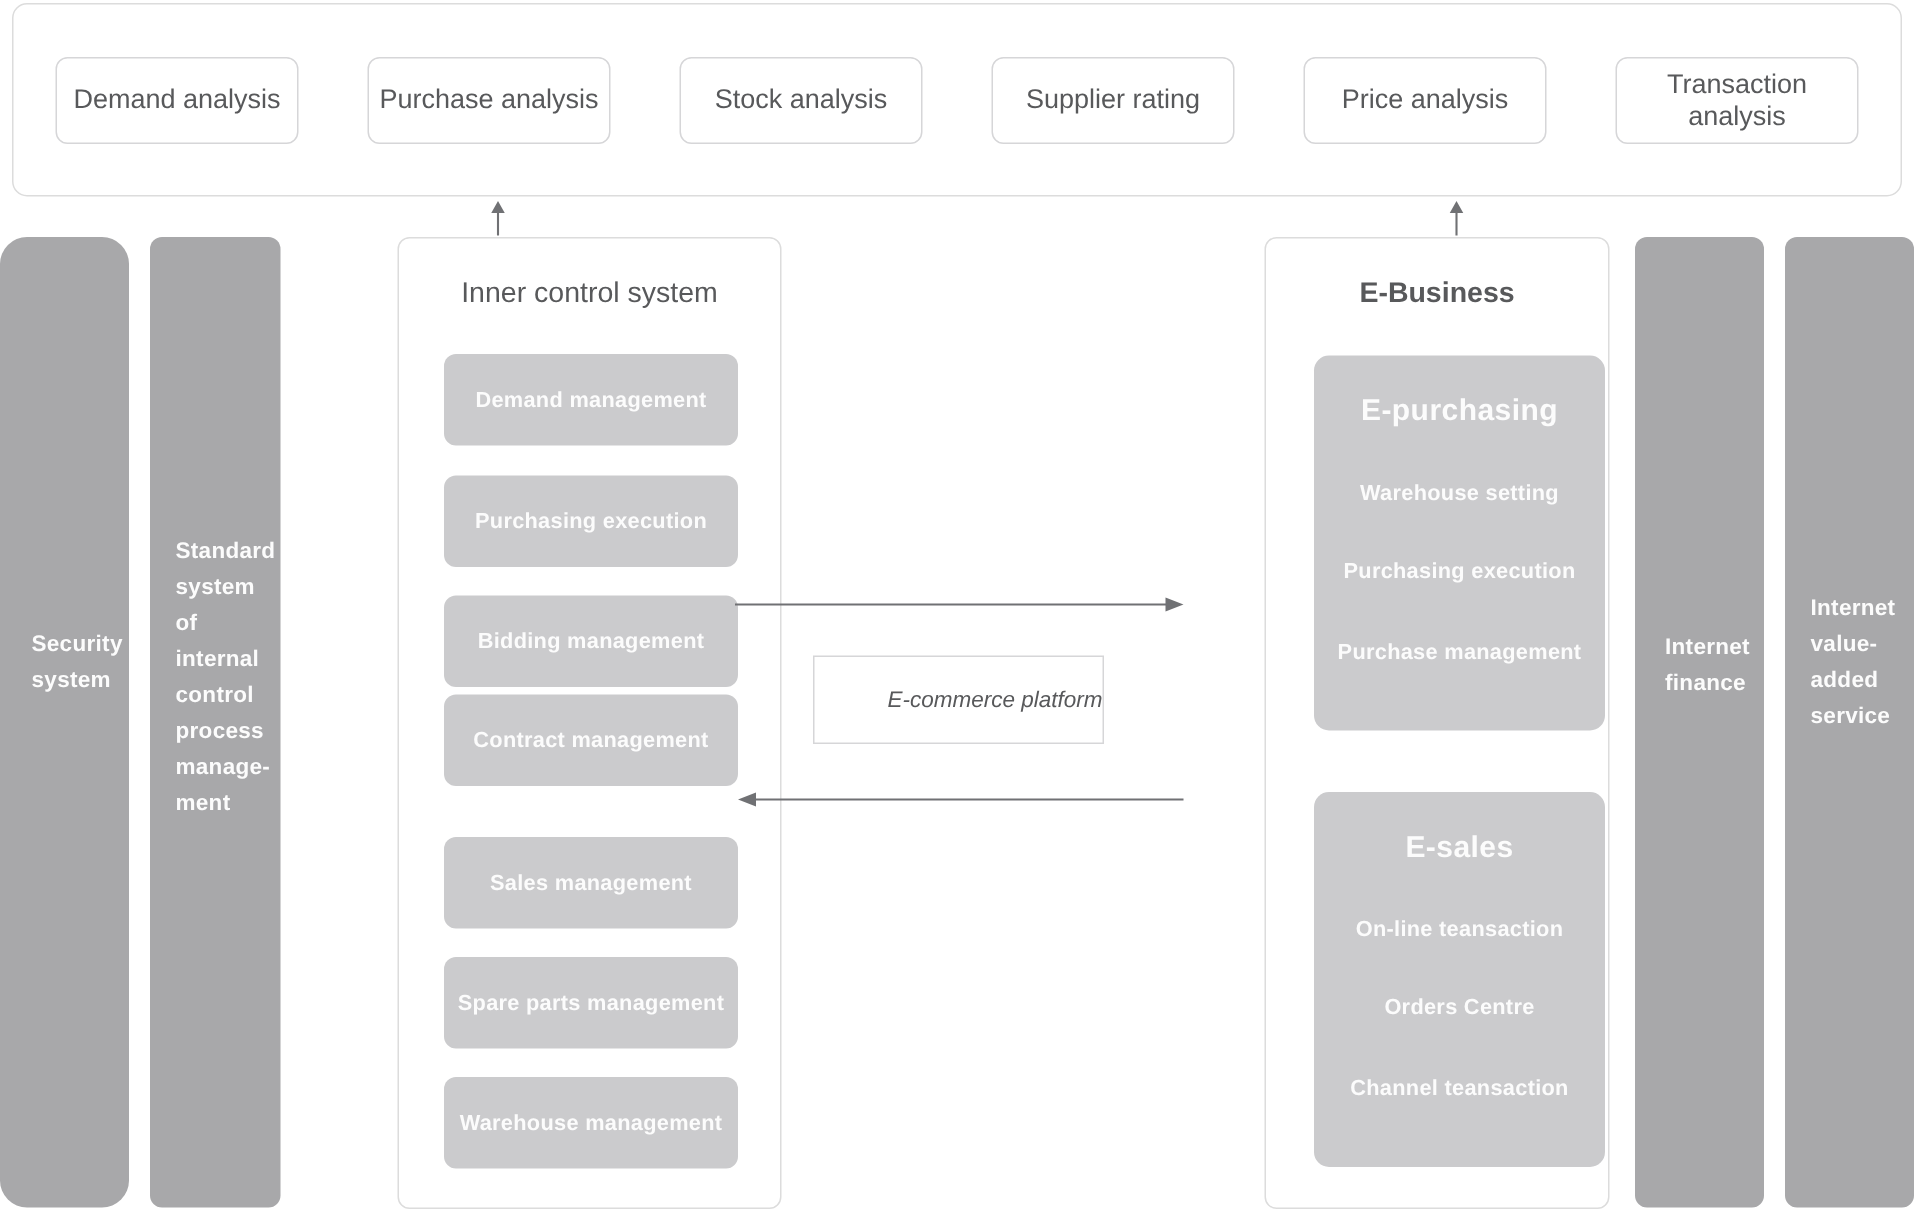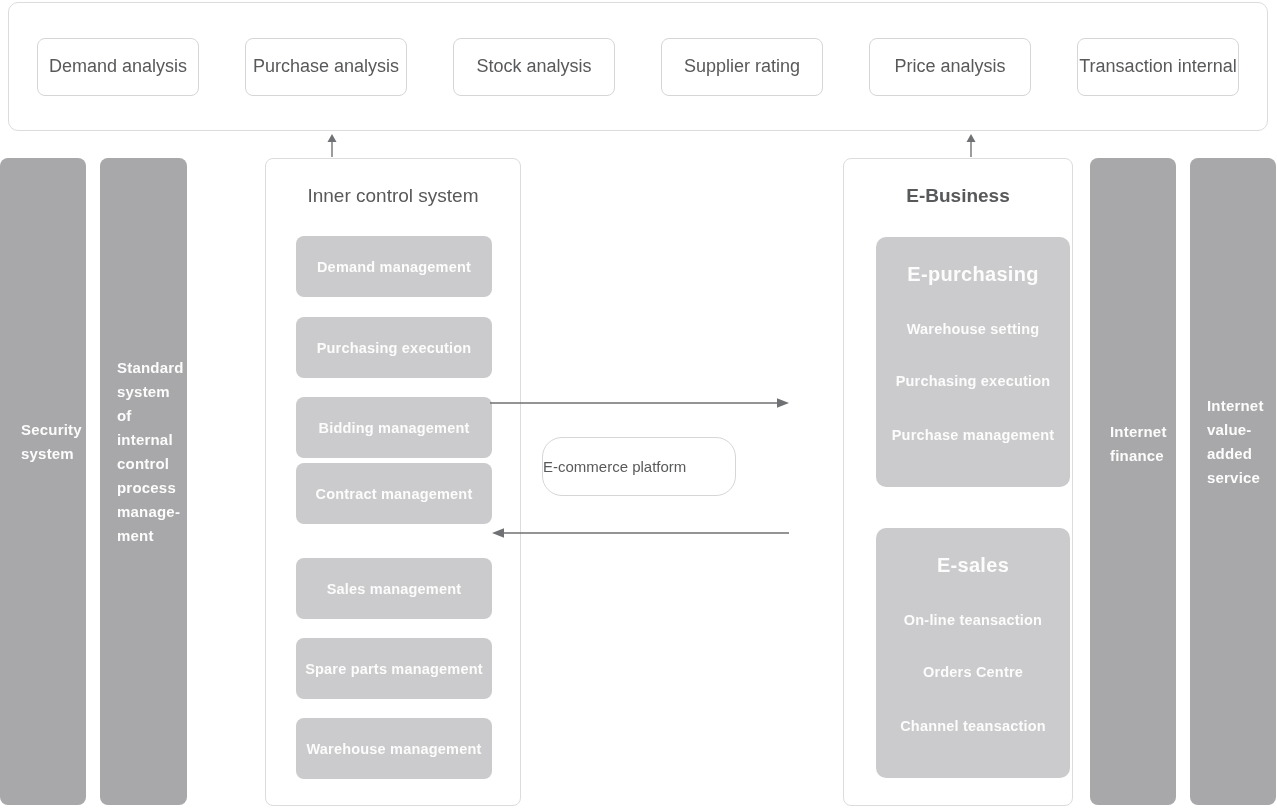--- a/index.html
+++ b/index.html
@@ -70,51 +70,51 @@
   }
   .group-item{
     position:absolute;left:0;width:100%;text-align:center;
     color:var(--text_white);font-size:14.5px;font-weight:600;letter-spacing:.2px;
   }
   .gi0{top:84px}.gi1{top:136px}.gi2{top:190px}
 
   
   .platform{
     position:absolute;left:542px;top:437px;width:194px;height:59px;
-    border:1px solid var(--chip_border);border-radius:20px;background:#fff;
-    display:flex;align-items:center;justify-content:flex-start;
-    color:var(--text_dark);font-size:15px;
+    border:1px solid var(--chip_border);border-radius:0;background:#fff;
+    display:flex;align-items:center;justify-content:flex-end;
+    color:var(--text_dark);font-size:15px;font-style:italic;
   }
 
   .arrow-svg{position:absolute;overflow:visible;}
 </style>
 </head>
 <body>
 
 <div class="stage">
 
   <section class="top-panel">
     <div class="chip">Demand analysis</div>
     <div class="chip">Purchase analysis</div>
     <div class="chip">Stock analysis</div>
     <div class="chip">Supplier rating</div>
     <div class="chip">Price analysis</div>
-    <div class="chip">Transaction internal</div>
+    <div class="chip">Transaction analysis</div>
   </section>
 
   <svg class="arrow-svg" style="left:324px;top:132px;" width="16" height="26" viewBox="0 0 16 26">
     <line x1="8" y1="25" x2="8" y2="8" stroke="var(--arrow_gray)" stroke-width="1.4"></line>
     <path d="M8 2 L12.5 10 L3.5 10 Z" fill="var(--arrow_gray)"></path>
   </svg>
   <svg class="arrow-svg" style="left:963px;top:132px;" width="16" height="26" viewBox="0 0 16 26">
     <line x1="8" y1="25" x2="8" y2="8" stroke="var(--arrow_gray)" stroke-width="1.4"></line>
     <path d="M8 2 L12.5 10 L3.5 10 Z" fill="var(--arrow_gray)"></path>
   </svg>
 
-  <div class="bar" style="left:0;width:86px;">
+  <div class="bar" style="left:0;width:86px;border-radius:18px;">
     <div class="bar-label" style="left:21px;top:260px;">Security
 system</div>
   </div>
   <div class="bar" style="left:100px;width:87px;">
     <div class="bar-label" style="left:17px;top:198px;">Standard
 system of
 internal
 control
 process
 manage-

